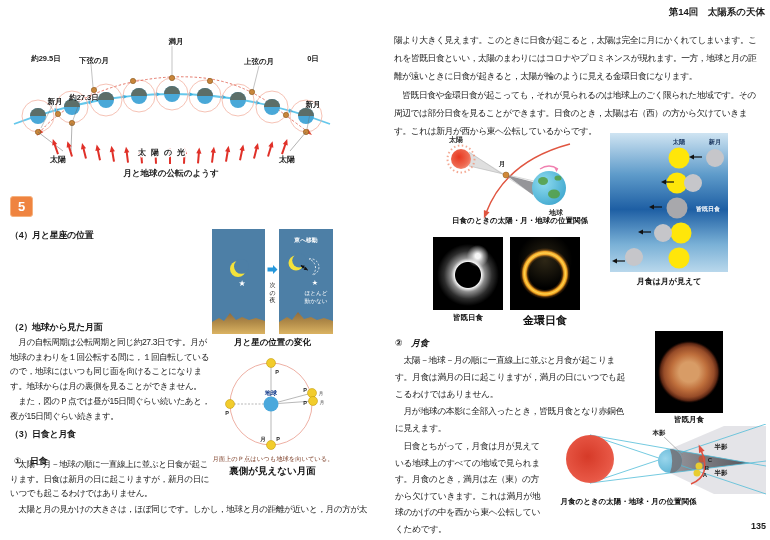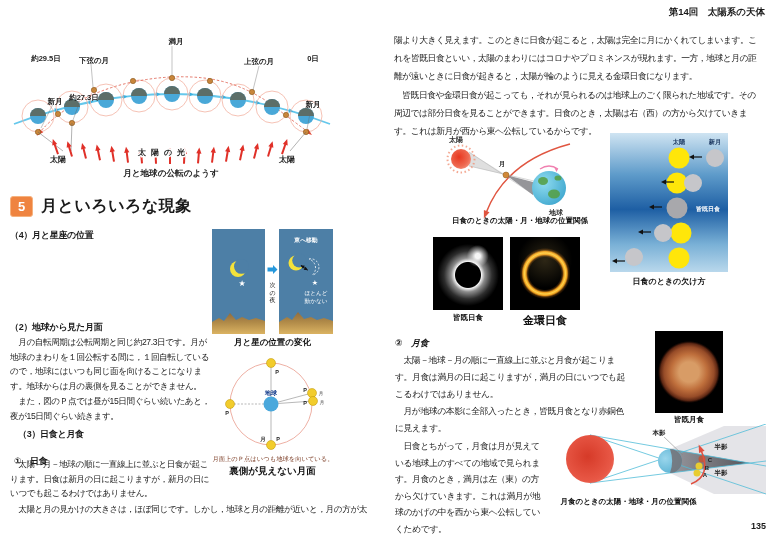--- a/index.html
+++ b/index.html
@@ -212,32 +212,31 @@
       <text x="307" y="93">新月</text>
       <text x="52" y="148" font-size="8">太陽</text>
       <text x="281" y="148" font-size="8">太陽</text>
       <text x="158" y="141" font-size="8" letter-spacing="5" style="paint-order:stroke;stroke:#fff;stroke-width:2.5">太陽の光</text>
       <text x="165" y="162" font-size="8.6">月と地球の公転のようす</text>
     </g>
   </svg>
 
   <div class="abs sec-head" style="left:10px;top:196px;">
     <div class="sec-num">5</div>
-    <div class="sec-title">月といろいろな現象</div>
   </div>
 
   <div class="abs h-sub" style="left:10px;top:229px;">（4）月と星座の位置</div>
   <div class="abs h-sub" style="left:10px;top:321px;">（2）地球から見た月面</div>
   <div class="abs jp body-l" style="left:10px;top:335px;width:205px;">　月の自転周期は公転周期と同じ約27.3日です。月が
 地球のまわりを１回公転する間に，１回自転している
 ので，地球にはいつも同じ面を向けることになりま
 す。地球からは月の裏側を見ることができません。
 　また，図のＰ点では昼が15日間ぐらい続いたあと，
 夜が15日間ぐらい続きます。</div>
-  <div class="abs h-sub" style="left:10px;top:428px;margin-left:8px;">（3）日食と月食</div>
+  <div class="abs h-sub" style="left:10px;top:428px;">（3）日食と月食</div>
   <div class="abs h-sub" style="left:14px;top:455px;">①　日食</div>
   <div class="abs jp body-l" style="left:10px;top:502px;width:370px;">　太陽と月の見かけの大きさは，ほぼ同じです。しかし，地球と月の距離が近いと，月の方が太</div>
   <div class="abs jp body-l" style="left:10px;top:457px;width:205px;">　太陽－月－地球の順に一直線上に並ぶと日食が起こ
 ります。日食は新月の日に起こりますが，新月の日に
 いつでも起こるわけではありません。</div>
 
   <svg class="abs" style="left:212px;top:229px;" width="121" height="105" viewBox="0 0 121 105">
     <defs>
       <linearGradient id="groundGrad" x1="0" y1="0" x2="0" y2="1">
         <stop offset="0" stop-color="#8f6c3e"></stop>
@@ -403,21 +402,21 @@
           <polygon points="-8,0 -3,-2.6 -3,2.6" fill="#111"></polygon>
         </g>
       <circle cx="69" cy="125" r="10.5" fill="#ffe60a"></circle>
       <circle cx="24" cy="124" r="9" fill="#c6c6ca"></circle>
       <g transform="translate(10,128)">
           <line x1="-4" x2="5" stroke="#111" stroke-width="1.2"></line>
           <polygon points="-8,0 -3,-2.6 -3,2.6" fill="#111"></polygon>
         </g>
     </g>
   </svg>
-  <div class="abs cap" style="left:610px;top:276px;width:118px;font-size:8px;">日食のときの欠け方</div>
+  <div class="abs cap" style="left:610px;top:276px;width:118px;font-size:8px;">月食は月が見えて</div>
 
   <div class="abs h-sub" style="left:395px;top:337px;font-style:italic;">②　月食</div>
   <div class="abs jp body-n" style="left:395px;top:438px;width:180px;">　日食とちがって，月食は月が見えて
 いる地球上のすべての地域で見られま
 す。月食のとき，満月は左（東）の方
 から欠けていきます。これは満月が地
 球のかげの中を西から東へ公転してい
 くためです。</div>
   <div class="abs jp body-m" style="left:395px;top:352px;width:250px;">　太陽－地球－月の順に一直線上に並ぶと月食が起こりま
 す。月食は満月の日に起こりますが，満月の日にいつでも起

